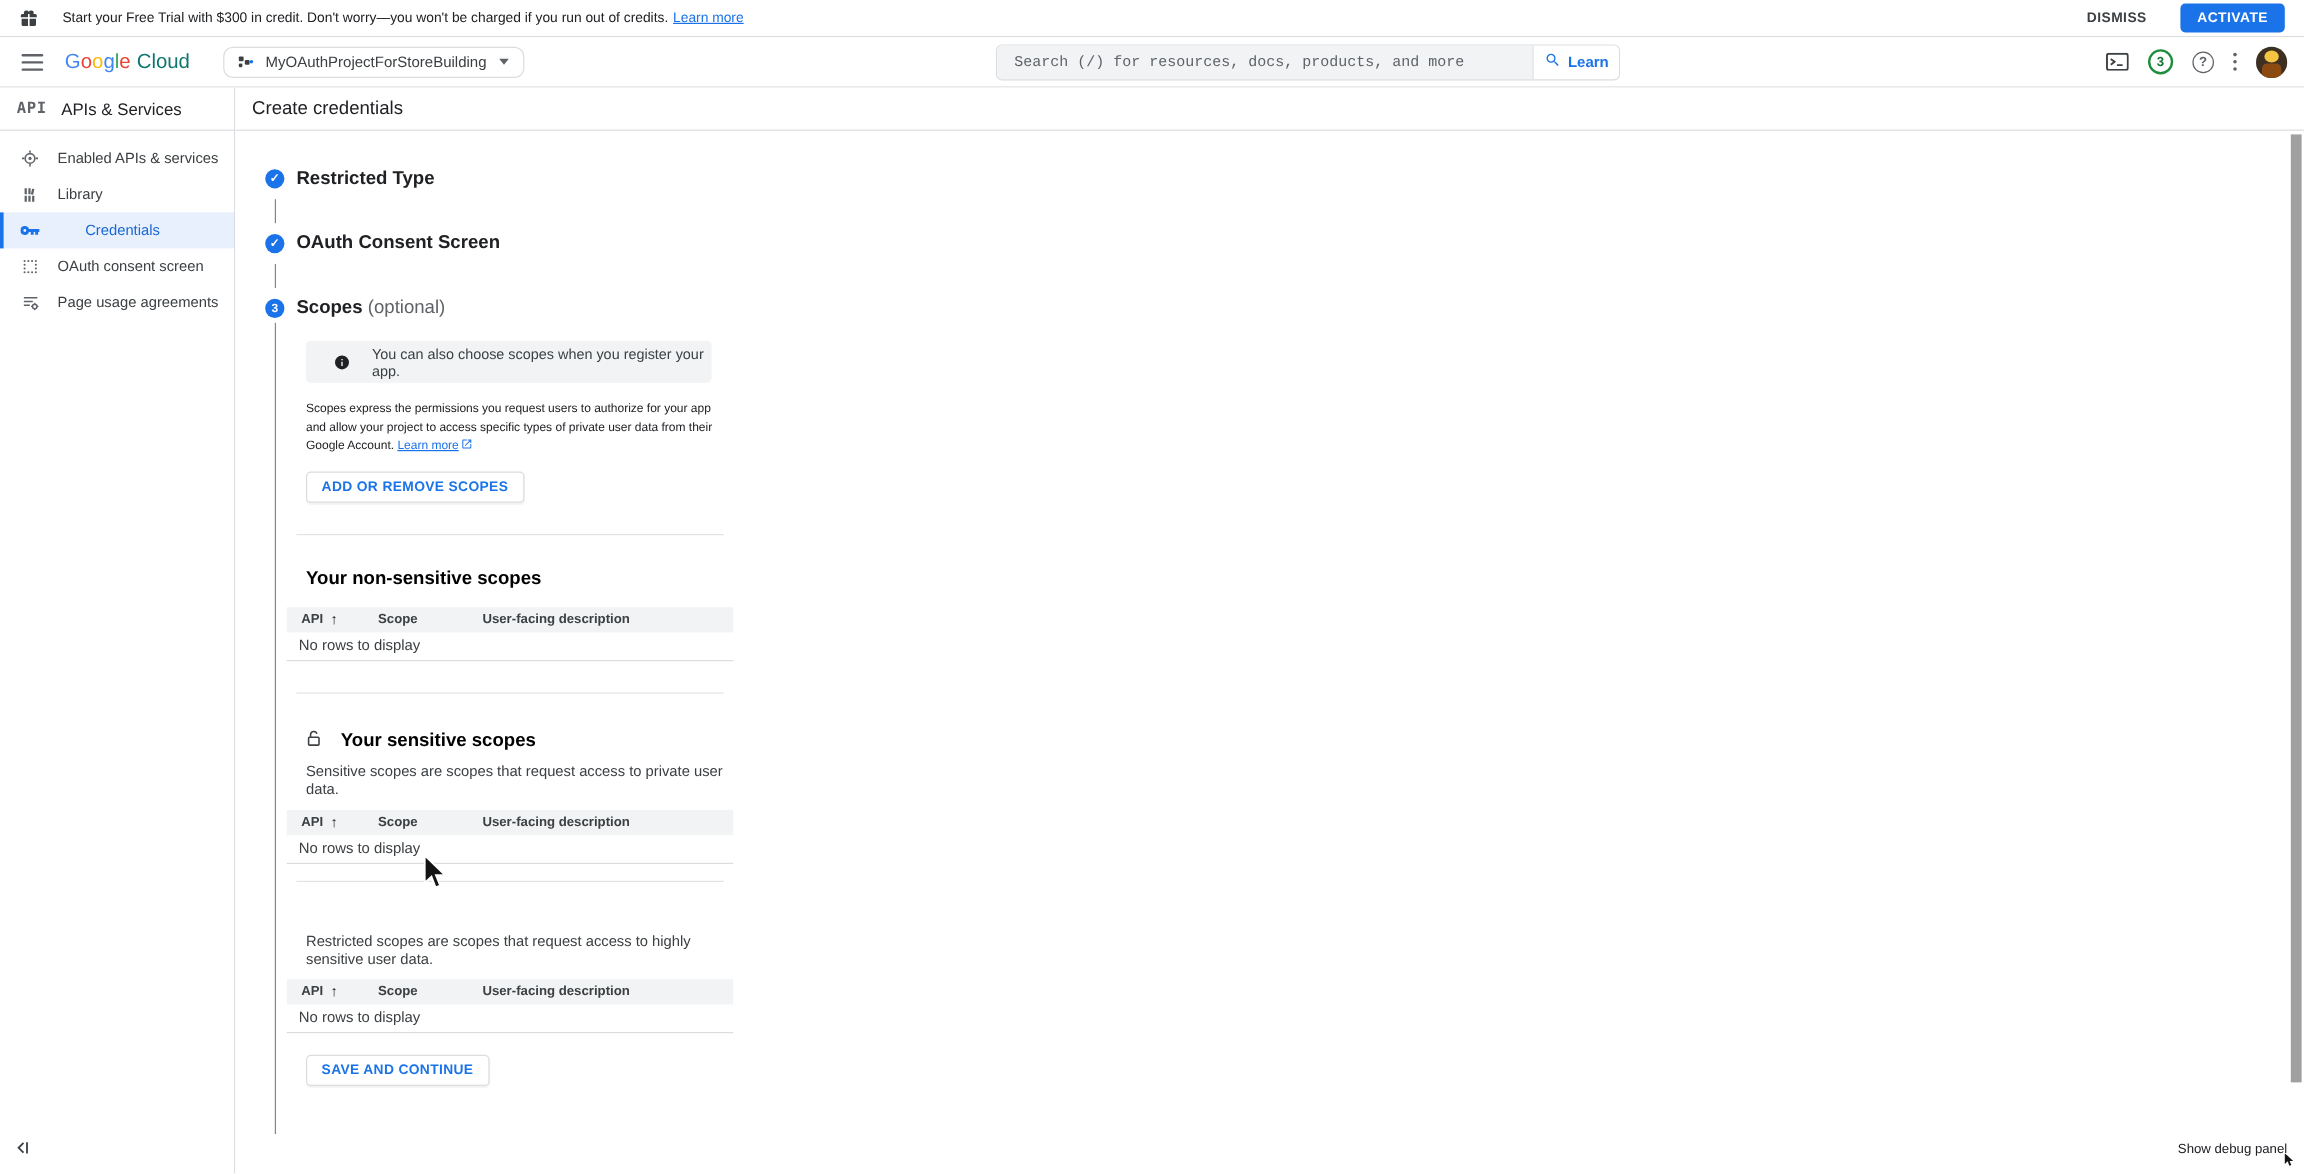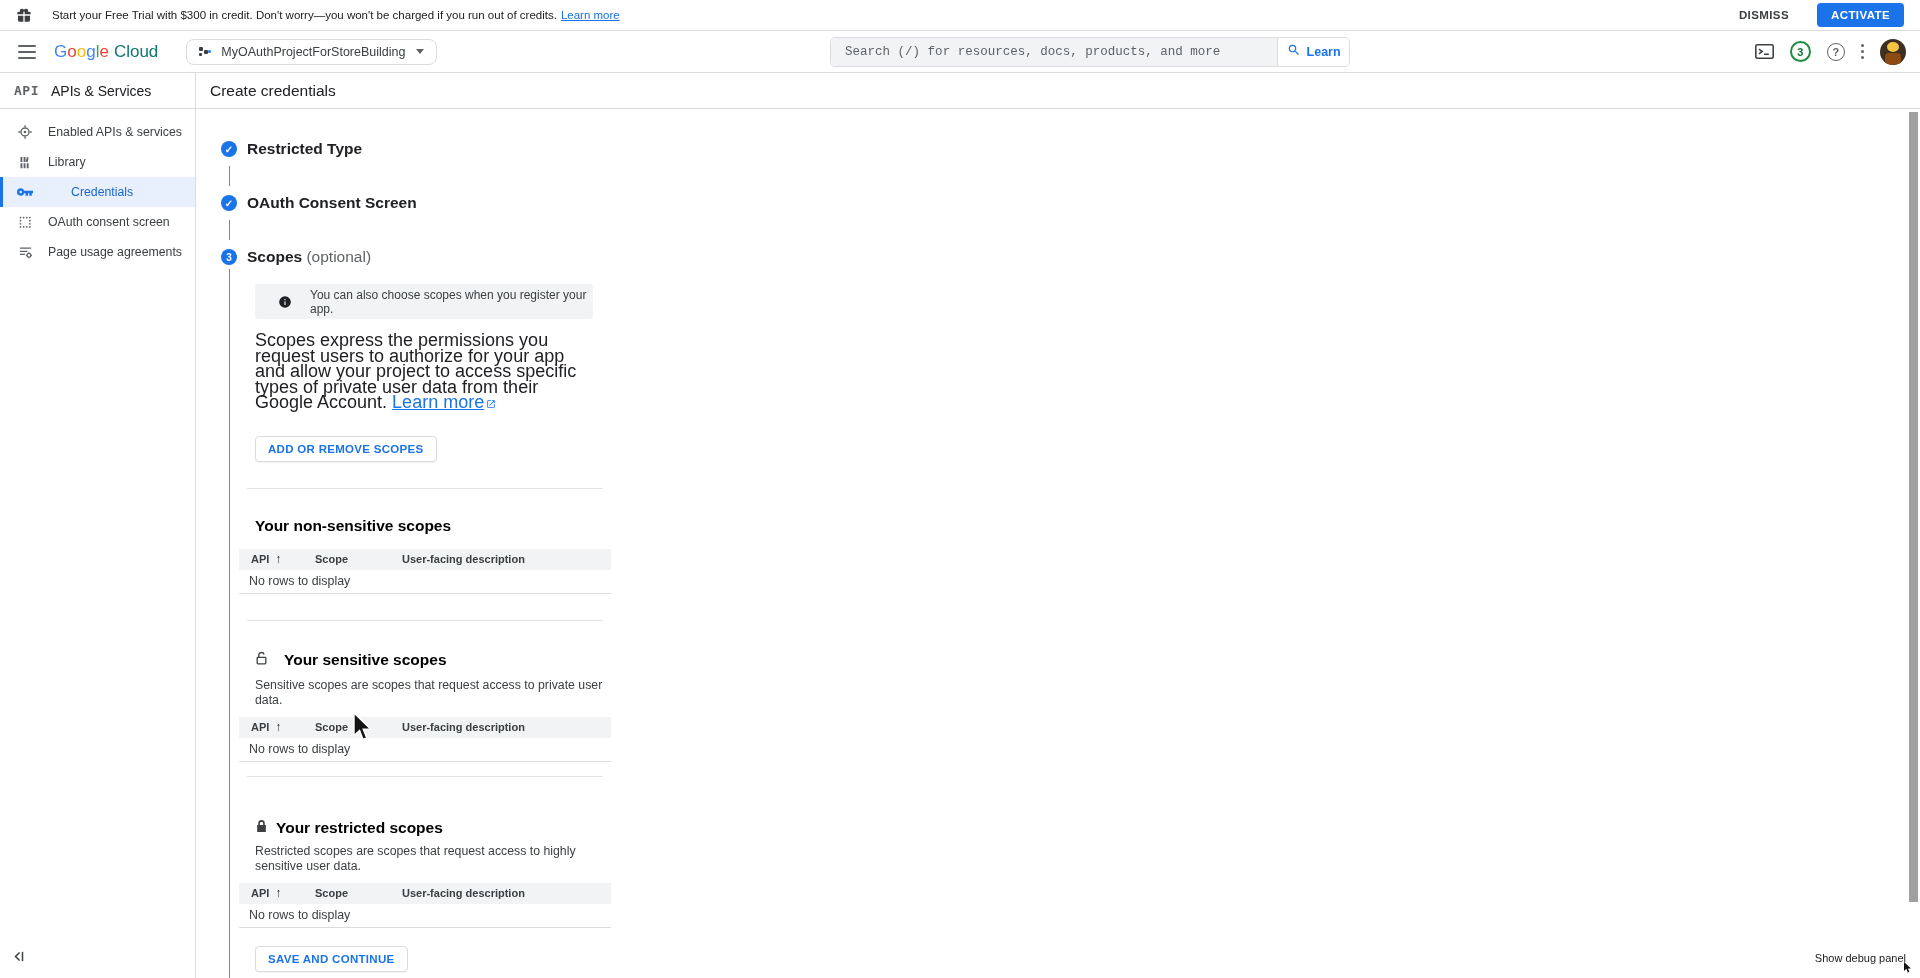--- a/index.html
+++ b/index.html
@@ -78,21 +78,21 @@
   .gap-line { height:36px; padding:8px 0; }
   .gap-line i { display:block; width:1px; height:100%; background:#80868b; margin-left:8px; }
 
   .step-body { margin-left:34px; position:relative; padding:18px 0 26px; }
   .step-body::before { content:""; position:absolute; left:-26px; top:3px; bottom:-14px; width:1px; background:#80868b; }
 
   .info-box { width:338px; height:35px; background:#f1f3f4; border-radius:4px; display:flex; align-items:center; margin-bottom:14px; }
   .info-box .iico { margin:0 18px 0 23px; display:flex; }
   .info-box .itext { font-size:12px; color:#3c4043; }
 
-  .scopes-desc { width:342px; font-size:18px; line-height:15.6px; color:#202124; margin-bottom:24px; }
+  .scopes-desc { width:342px; font-size:10px; line-height:15.6px; color:#202124; margin-bottom:12px; }
   .scopes-desc a { color:#1a73e8; }
   .ext-ico { display:inline-block; vertical-align:-1px; margin-left:2px; }
 
   .btn { background:#fff; border:1px solid #dadce0; border-radius:4px; color:#1a73e8; font-weight:700; font-size:11.5px; letter-spacing:.3px; height:26px; padding:0 12px; display:inline-flex; align-items:center; cursor:pointer; box-shadow:0 1px 1px rgba(0,0,0,.05); font-family:inherit; }
   .btn-add { margin-bottom:26px; }
 
   .sep { height:1px; background:#e3e3e3; width:356px; margin-left:-8px; }
   .sep.d1 { margin-bottom:28px; }
   .sep.d2 { margin-bottom:30px; }
   .sep.d3 { margin-bottom:42px; }
@@ -339,28 +339,20 @@
               </div>
             <div>Scope</div>
             <div>User-facing description</div>
           </div>
           <div class="tbl-empty">No rows to display</div>
         </div>
 
         <div class="sep d3"></div>
 
         
-        <div class="sec-title mb6">
-          <span>
-            <svg width="13" height="15" viewBox="0 0 24 26">
-                <path fill="#3c4043" d="M18 10V7A6 6 0 0 0 6 7v3H4v13h16V10h-2zM9 10V7a3 3 0 0 1 6 0v3H9z"></path>
-              </svg>
-          </span>
-          <span>Your restricted scopes</span>
-        </div>
         <div class="sec-sub">Restricted scopes are scopes that request access to highly sensitive user data.</div>
         <div class="tbl t3">
           <div class="tbl-head">
             <div class="c1">
                 <span>API</span>
                 <span class="sort">↑</span>
               </div>
             <div>Scope</div>
             <div>User-facing description</div>
           </div>

